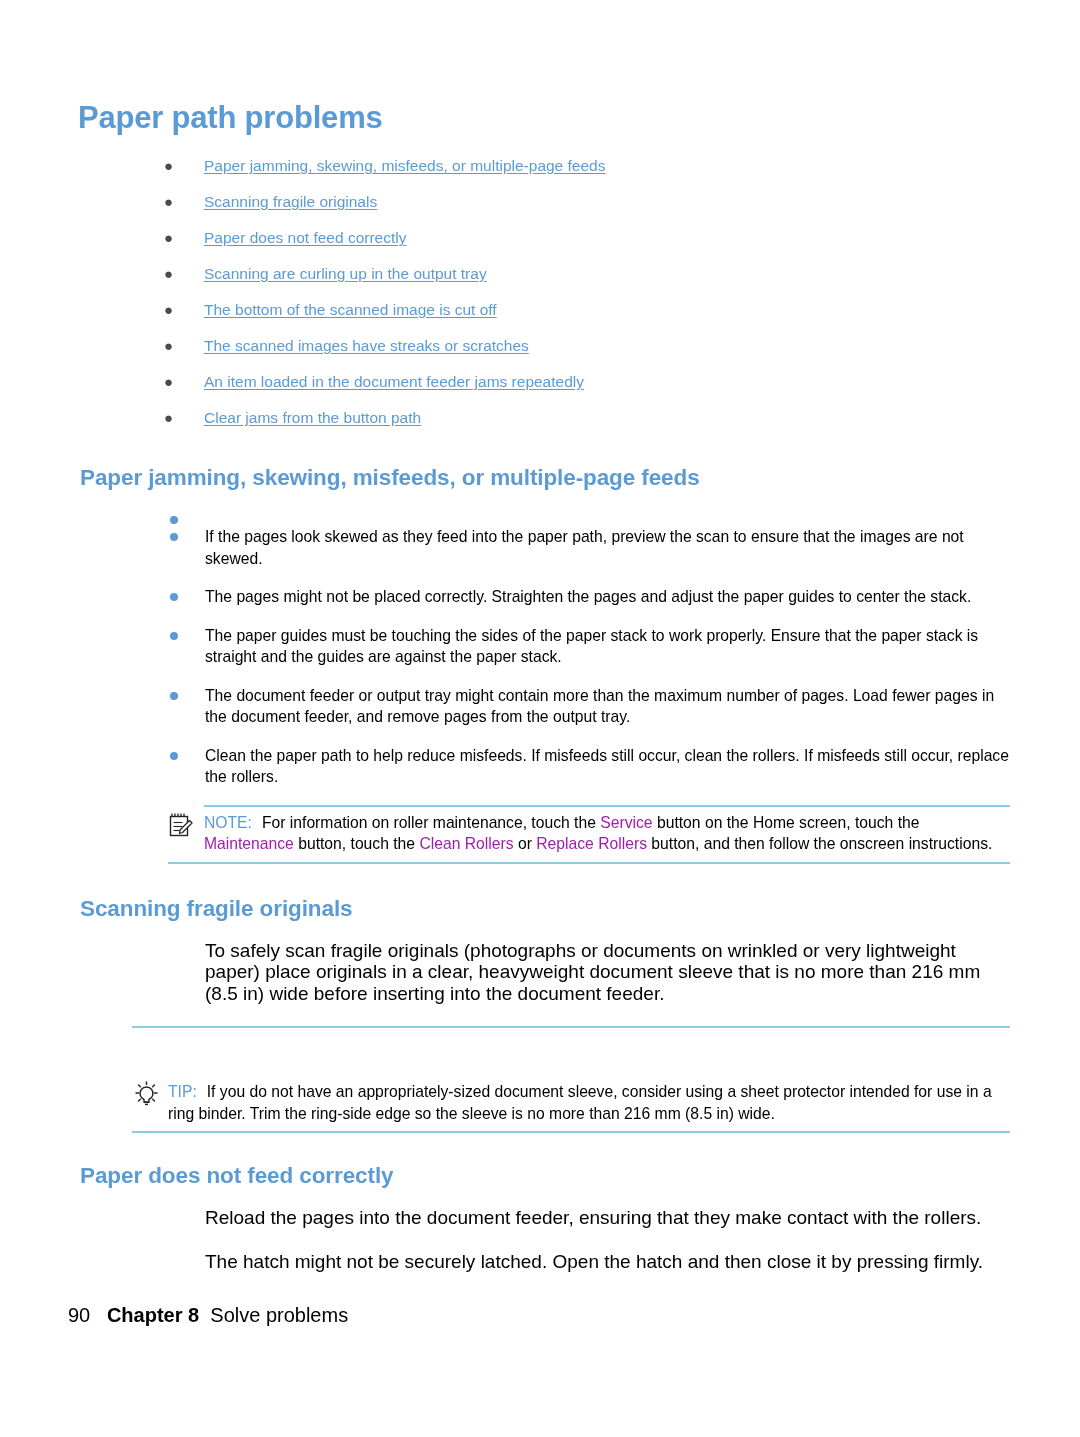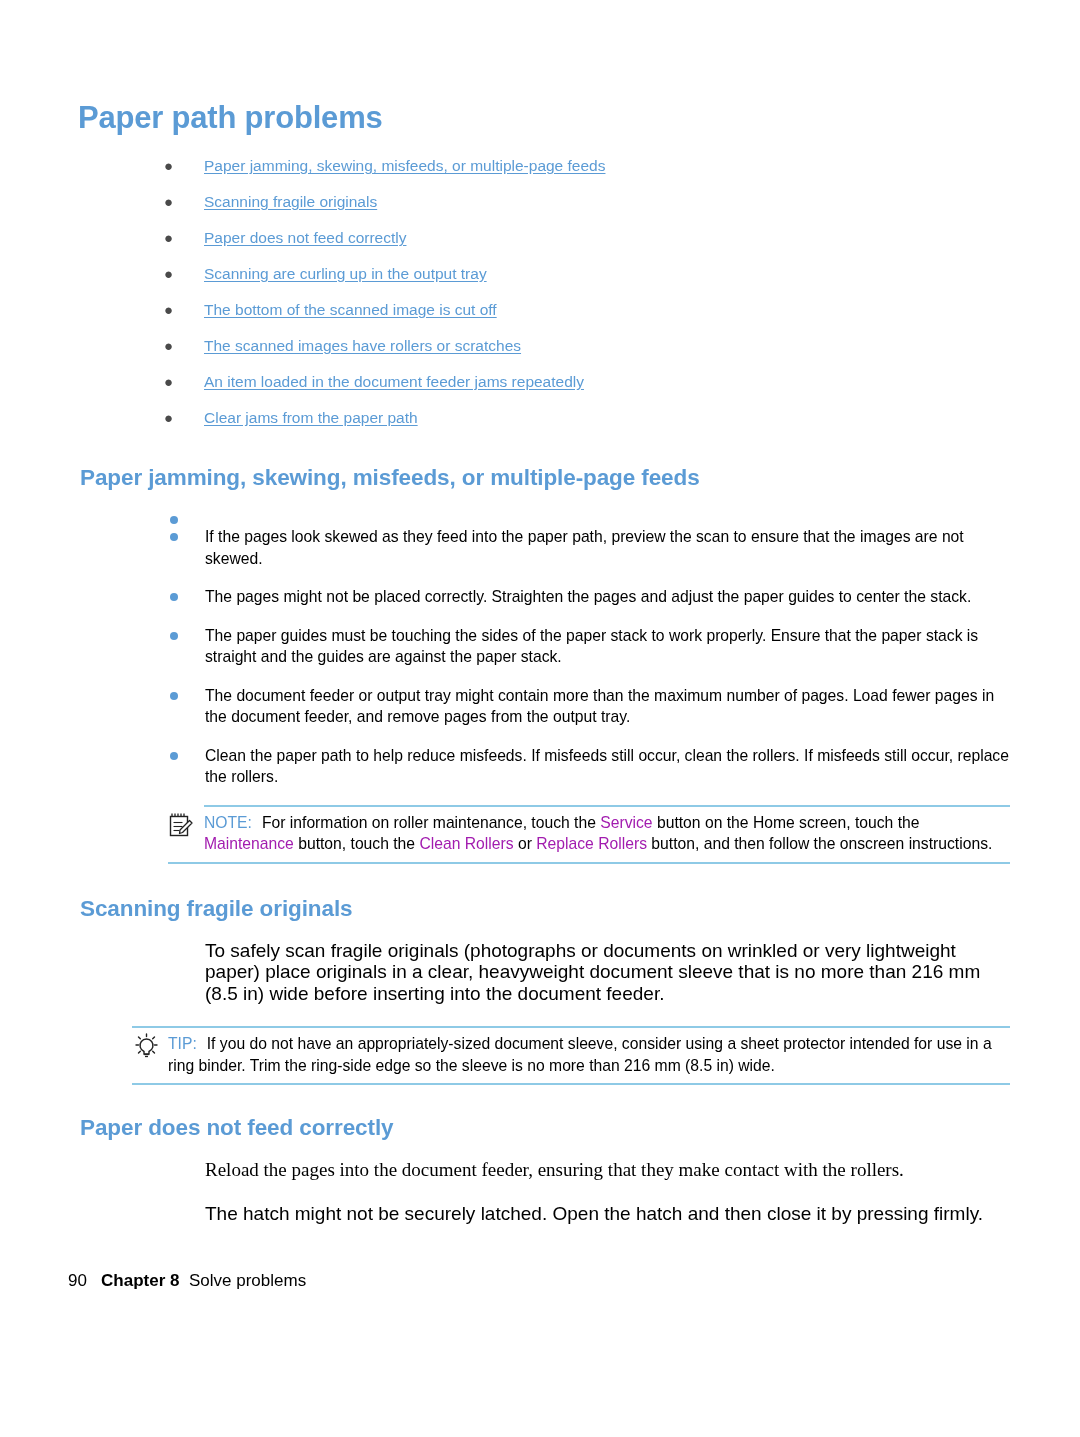--- a/index.html
+++ b/index.html
@@ -157,28 +157,28 @@
     font-weight: normal;
   }
   .kw {
     color: #a21caf;
   }
   .gap { display: inline-block; width: 10px; }
 
   
   .admon.note { margin-left: 168px; }
   .admon.tip  { margin-left: 132px; }
-  .admon.tip .admon-body { padding-left: 36px; }
+  .admon.tip .admon-body { padding-left: 36px; margin-top: 48px; }
 
   
   .footer {
     position: absolute;
     left: 68px;
-    top: 1271px;
-    font-size: 17px;
+    top: 1304px;
+    font-size: 20px;
     color: #000;
     white-space: pre;
   }
   .footer .chapter { font-weight: bold; }
 </style>
 </head>
 <body>
 
 <div class="page">
 
@@ -200,29 +200,29 @@
     <div class="toc-item">
       <span class="toc-bullet">●</span>
       <a class="toc-link">Scanning are curling up in the output tray</a>
     </div>
     <div class="toc-item">
       <span class="toc-bullet">●</span>
       <a class="toc-link">The bottom of the scanned image is cut off</a>
     </div>
     <div class="toc-item">
       <span class="toc-bullet">●</span>
-      <a class="toc-link">The scanned images have rollers or scratches</a>
+      <a class="toc-link">The scanned images have streaks or scratches</a>
     </div>
     <div class="toc-item">
       <span class="toc-bullet">●</span>
       <a class="toc-link">An item loaded in the document feeder jams repeatedly</a>
     </div>
     <div class="toc-item">
       <span class="toc-bullet">●</span>
-      <a class="toc-link">Clear jams from the paper path</a>
+      <a class="toc-link">Clear jams from the button path</a>
     </div>
   </div>
 
   <div class="content">
 
     <div class="sec-head-wrap">
       <h2 class="section-title">Paper jamming, skewing, misfeeds, or multiple-page feeds</h2>
     </div>
 
     <div class="body-list">
@@ -296,20 +296,20 @@
         </span>
         <span class="admon-label">TIP:</span><span class="gap"></span><span>If you do not have an appropriately-sized document sleeve, consider using a sheet protector intended for use in a ring binder. Trim the ring-side edge so the sleeve is no more than 216 mm (8.5 in) wide.</span>
       </div>
       <div class="rule-bottom"></div>
     </div>
 
     <div class="sec-head-wrap" style="margin-top:30px;">
       <h2 class="section-title">Paper does not feed correctly</h2>
     </div>
 
-    <p class="para" style="margin-bottom:22px;font-family:Liberation Serif, serif;">Reload the pages into the document feeder, ensuring that they make contact with the rollers.</p>
+    <p class="para" style="margin-bottom:22px;">Reload the pages into the document feeder, ensuring that they make contact with the rollers.</p>
     <p class="para">The hatch might not be securely latched. Open the hatch and then close it by pressing firmly.</p>
 
   </div>
 
   <div class="footer"><span>90</span>   <span class="chapter">Chapter 8</span>  <span>Solve problems</span></div>
 
 </div>
 
 </body></html>

